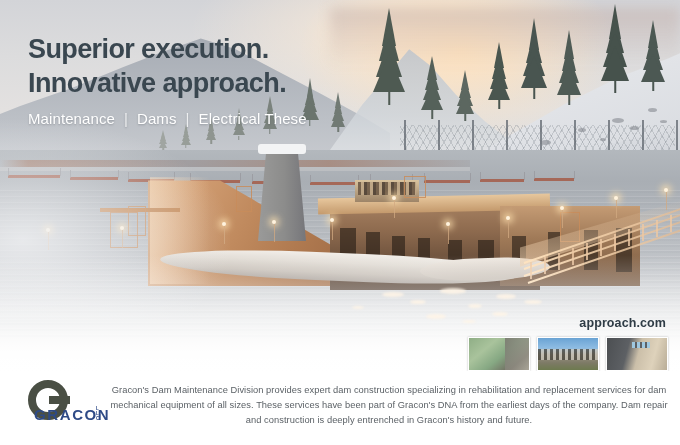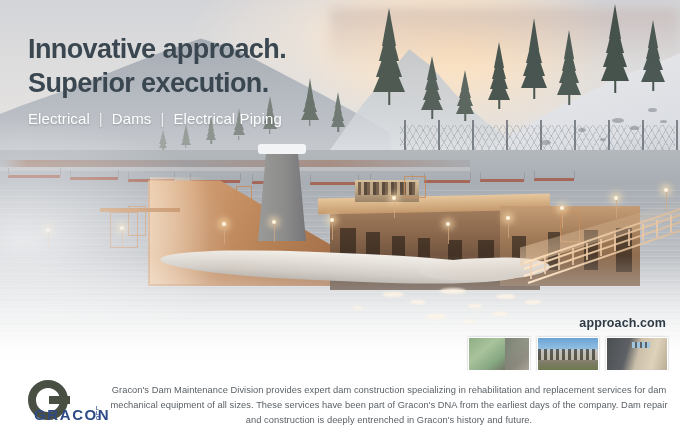--- a/index.html
+++ b/index.html
@@ -560,30 +560,30 @@
         <div class="glint" style="left: 468px; top: 304px; width: 14px; height: 4px;"></div>
         <div class="glint" style="left: 496px; top: 294px; width: 20px; height: 5px;"></div>
         <div class="glint" style="left: 352px; top: 306px; width: 12px; height: 3px;"></div>
         <div class="glint" style="left: 524px; top: 300px; width: 18px; height: 4px;"></div>
         <div class="glint" style="left: 426px; top: 314px; width: 20px; height: 5px;"></div>
         <div class="glint" style="left: 462px; top: 320px; width: 14px; height: 3px;"></div>
         <div class="glint" style="left: 492px; top: 312px; width: 16px; height: 4px;"></div>
       </div>
 
     <div class="headline">
+      <div>Superior execution.</div>
       <div>Innovative approach.</div>
-      <div>Superior execution.</div>
     </div>
 
     <div class="subline">
-      <span>Electrical</span>
+      <span>Maintenance</span>
       <span class="bar">|</span>
       <span>Dams</span>
       <span class="bar">|</span>
-      <span>Electrical Piping</span>
+      <span>Electrical These</span>
     </div>
 
     <div class="siteurl">approach.com</div>
   </div>
 
   <div class="thumbs">
     <div class="thumb t1"></div>
     <div class="thumb t2"></div>
     <div class="thumb t3"></div>
   </div>

